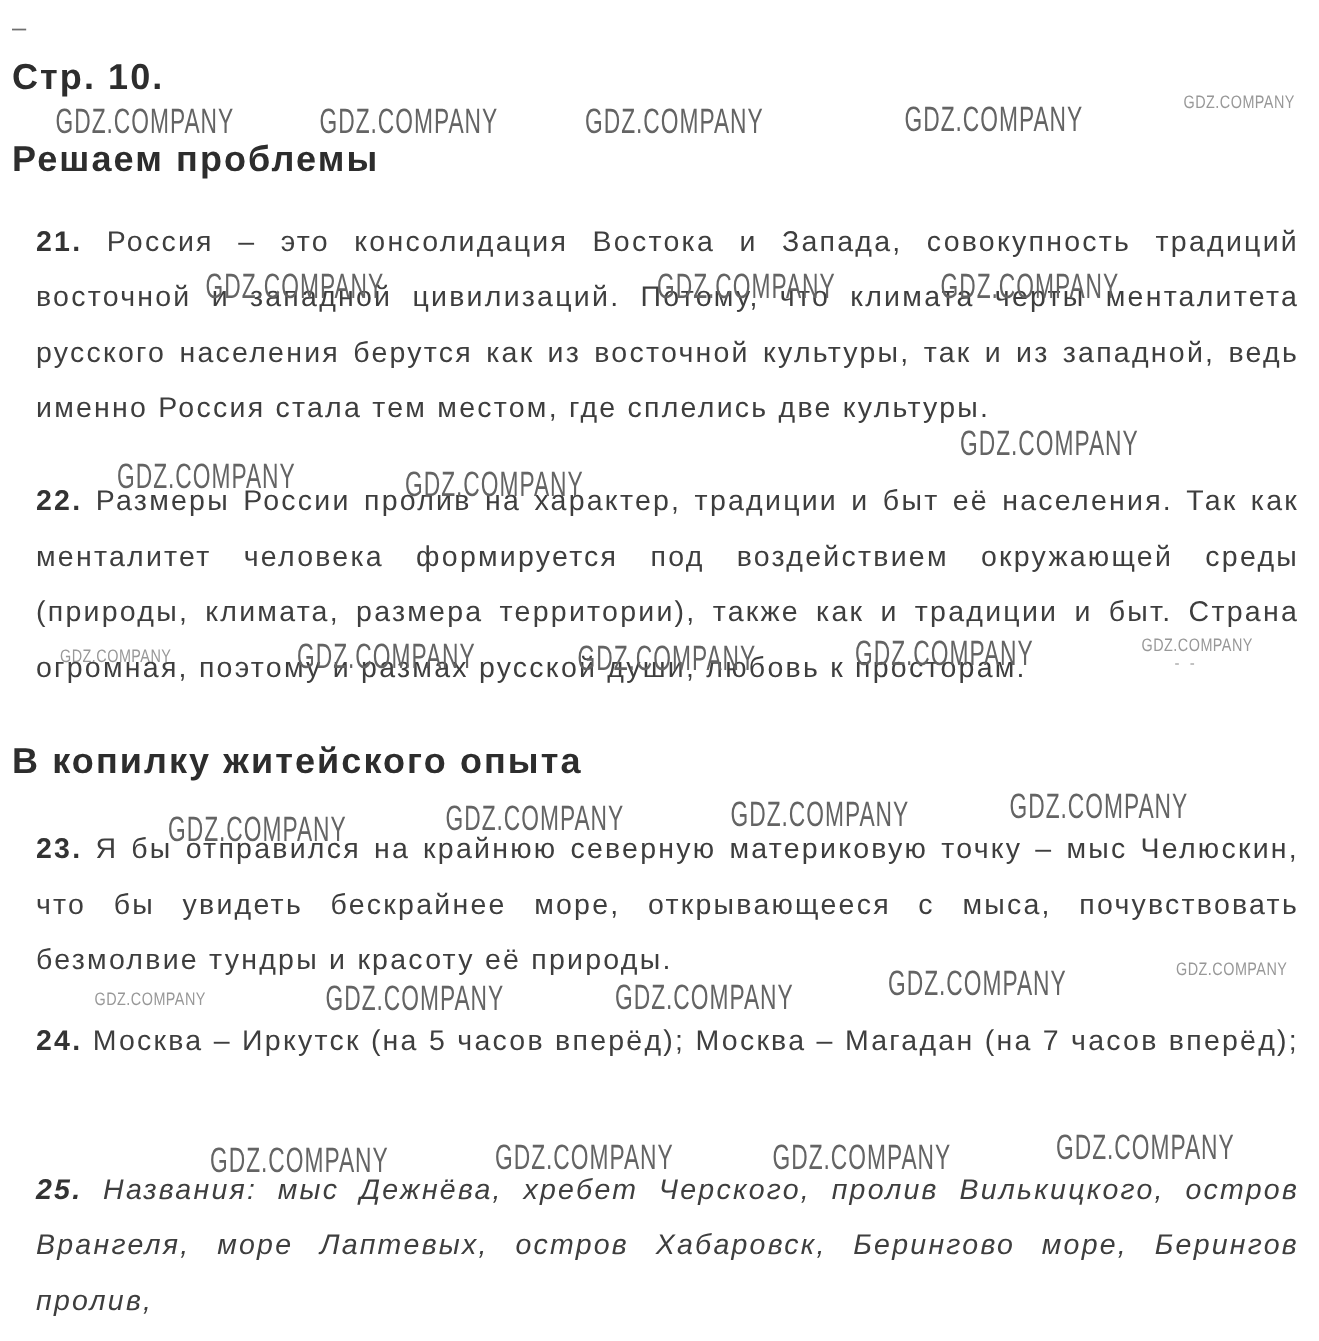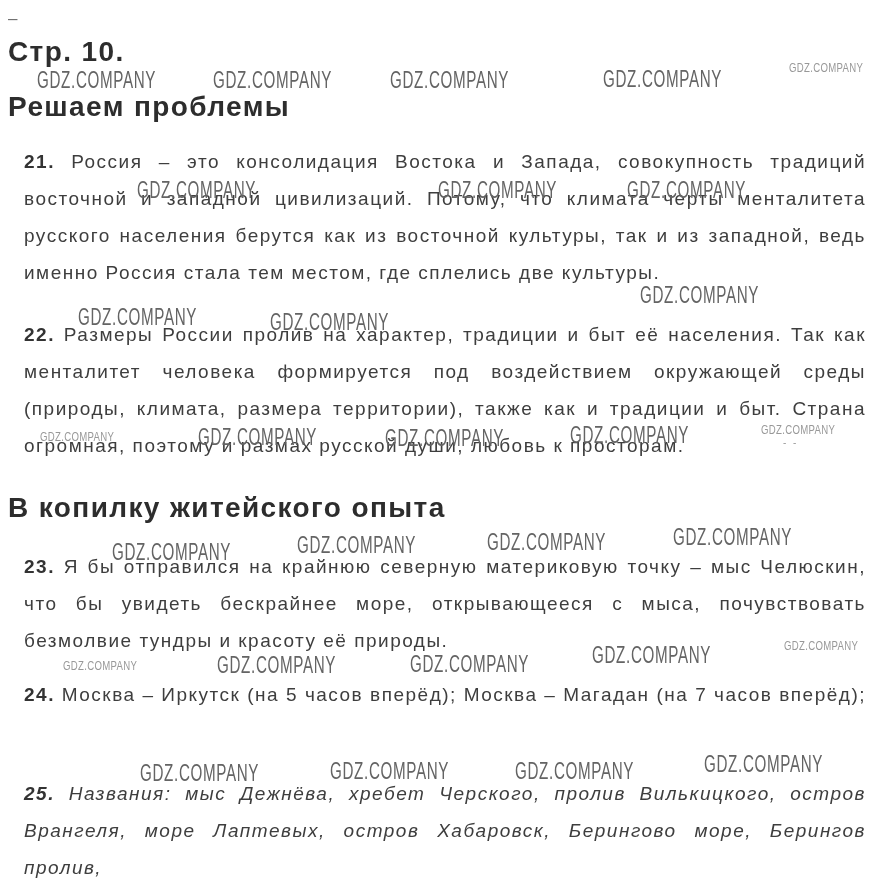--- a/index.html
+++ b/index.html
@@ -8,21 +8,21 @@
     width: 879px;
     height: 894px;
     background: #ffffff;
     overflow: hidden;
     font-family: "Liberation Sans", sans-serif;
     color: #3e3e3e;
   }
   .heading {
     position: absolute;
     left: 8px;
-    font-size: 28px;
+    font-size: 24px;
     font-weight: bold;
     color: #2d2d2d;
     letter-spacing: 1.4px;
     line-height: 24px;
     white-space: nowrap;
   }
   .answer {
     position: absolute;
     left: 8px;
     width: 858px;

